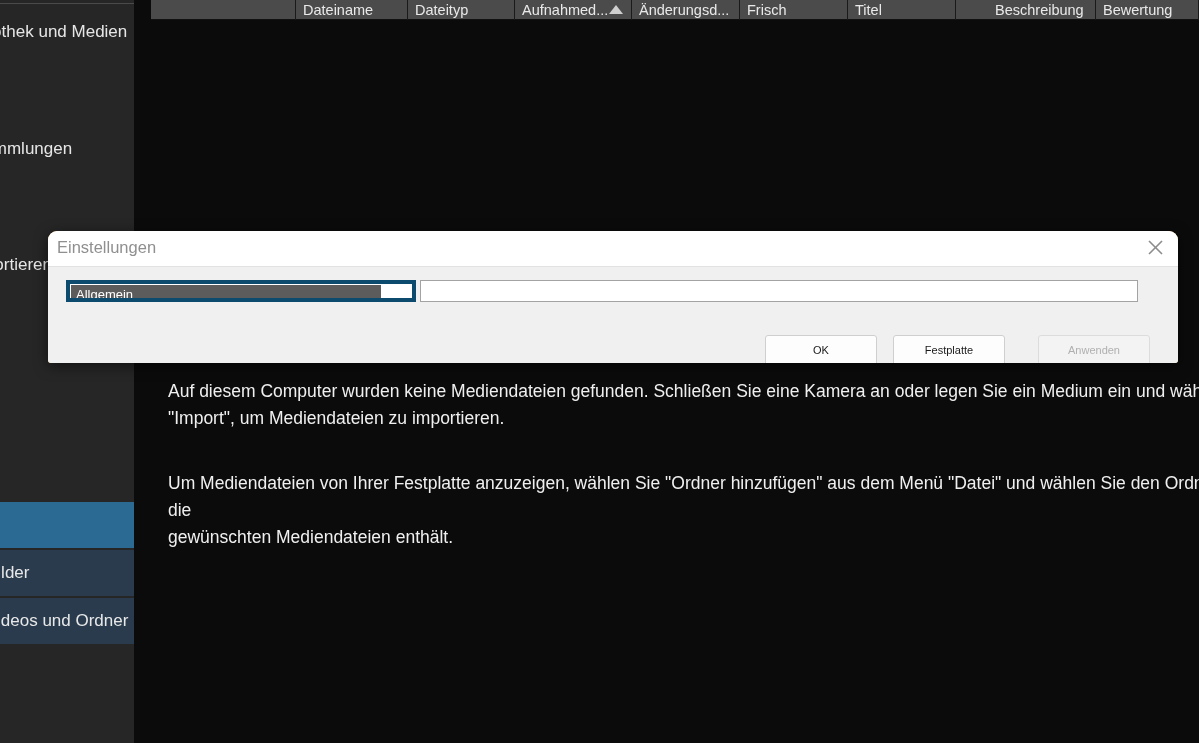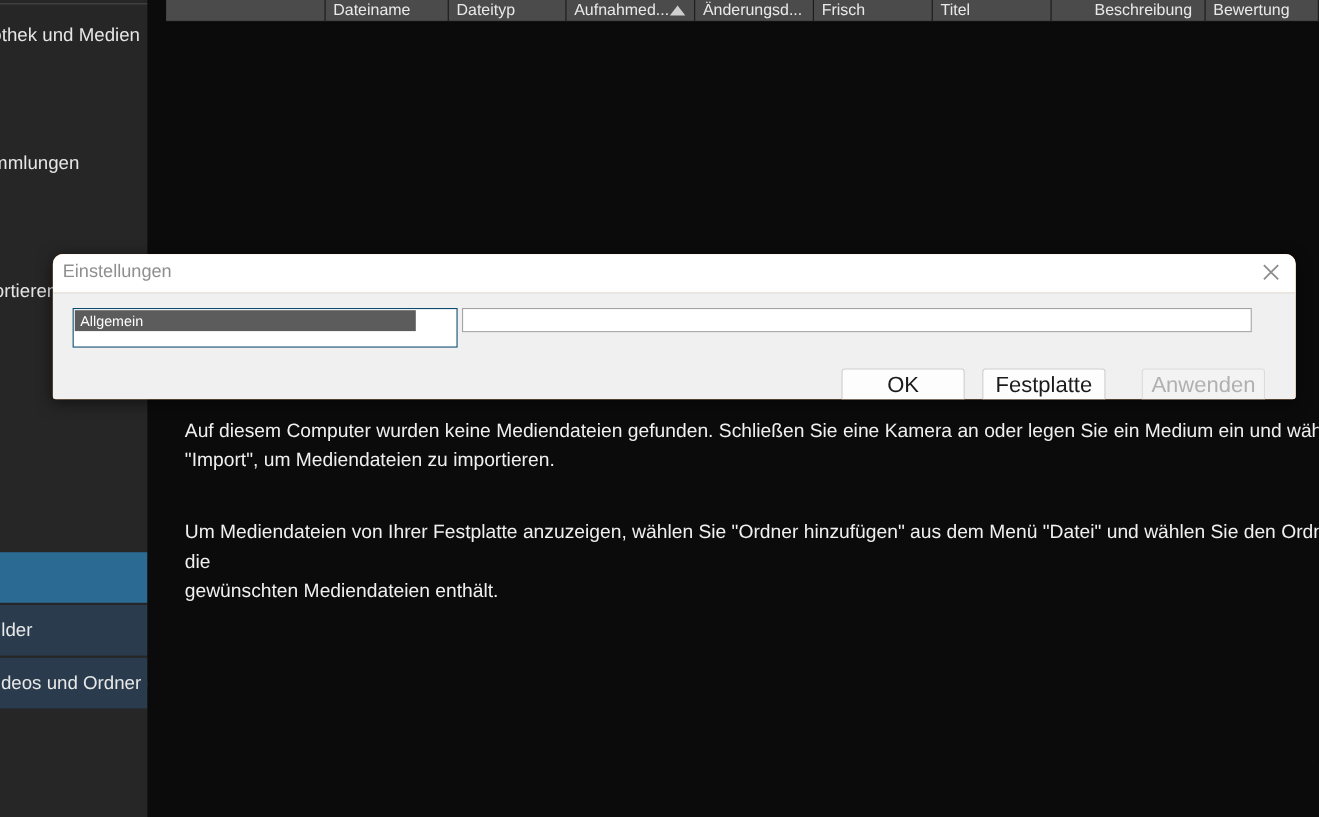--- a/index.html
+++ b/index.html
@@ -166,23 +166,23 @@
     height: 97px;
     background: #f0f0f0;
     border-top: 1px solid #e2e2e2;
   }
 
   
   .dlg-listbox {
     position: absolute;
     left: 18px; top: 13px;
     width: 350px;
-    height: 36px;
+    height: 22px;
     background: #ffffff;
-    border: 1px solid #0c4a6e;
+    border: 4px solid #0c4a6e;
     overflow: hidden;
   }
   .dlg-listbox-sel {
     position: absolute;
     left: 1px; top: 1px;
     width: 310px;
     height: 19px;
     background: #5c5c5c;
     color: #ffffff;
     font-size: 13px;
@@ -218,21 +218,21 @@
     padding-right: 28px;
     gap: 16px;
   }
   .dlg-btn {
     width: 112px;
     height: 31px;
     background: #fdfdfd;
     border: 1px solid #cfcfcf;
     border-radius: 3px;
     color: #1a1a1a;
-    font-size: 20px;
+    font-size: 11px;
     font-family: "Liberation Sans", sans-serif;
     cursor: default;
     line-height: 29px;
     text-align: center;
   }
   .dlg-btn.disabled {
     color: #b0b0b0;
     background: #f3f3f3;
     border-color: #dcdcdc;
     margin-left: 17px;

